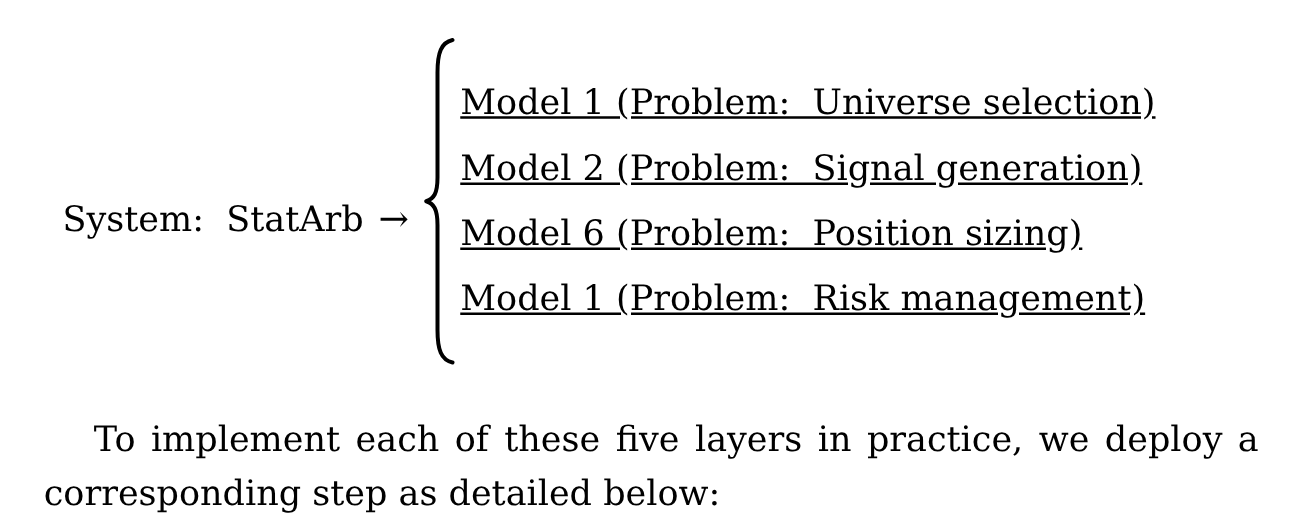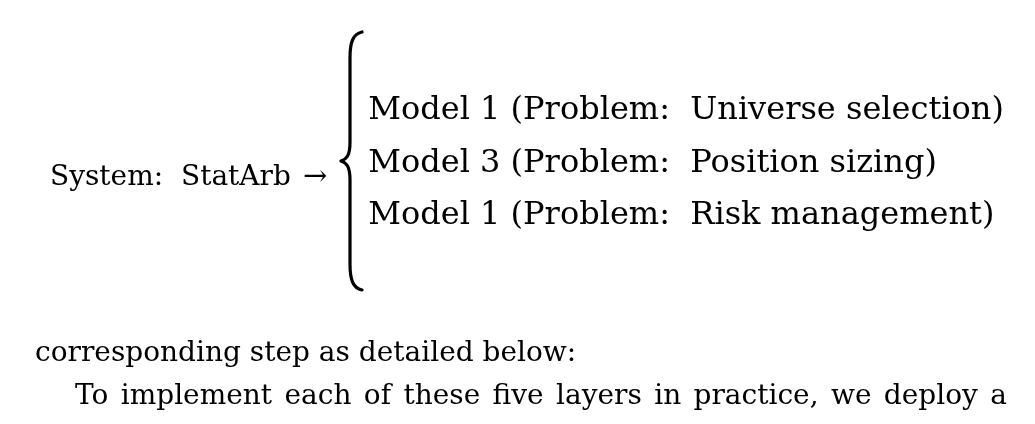--- a/index.html
+++ b/index.html
@@ -36,23 +36,24 @@
     width: 26px;
     height: 262px;
     flex: none;
     margin-right: 3px;
   }
   .cases {
     display: flex;
     flex-direction: column;
   }
   .case-line {
-    font-size: 32px;
+    font-size: 28px;
     line-height: 52.4px;
     white-space: pre;
+    text-decoration: underline;
   }
   .paragraph {
     position: absolute;
     left: 35px;
     top: 330px;
     width: 972px;
     font-size: 28px;
     line-height: 43px;
   }
   .para-line { white-space: normal; }
@@ -72,23 +73,24 @@
       <span>System:  StatArb</span>
       <span class="arrow">→</span>
     </span>
 
     <svg class="brace" viewBox="0 0 26 262" aria-hidden="true">
       <path d="M 23 2 C 14 4 11 12 11 28 L 11 112 C 11 125 8 129 2 131 C 8 133 11 137 11 150 L 11 234 C 11 250 14 258 23 260" fill="none" stroke="#000000" stroke-width="3.2" stroke-linecap="round" stroke-linejoin="round"></path>
     </svg>
 
     <div class="cases">
       <div class="case-line">Model 1 (Problem:  Universe selection)</div>
-      <div class="case-line">Model 3 (Problem:  Position sizing)</div>
+      <div class="case-line">Model 2 (Problem:  Signal generation)</div>
+      <div class="case-line">Model 6 (Problem:  Position sizing)</div>
       <div class="case-line">Model 1 (Problem:  Risk management)</div>
     </div>
   </div>
 
   <div class="paragraph">
+    <div class="para-line first">To implement each of these five layers in practice, we deploy a</div>
     <div class="para-line">corresponding step as detailed below:</div>
-    <div class="para-line first">To implement each of these five layers in practice, we deploy a</div>
   </div>
 
 </div>
 
 </body></html>

